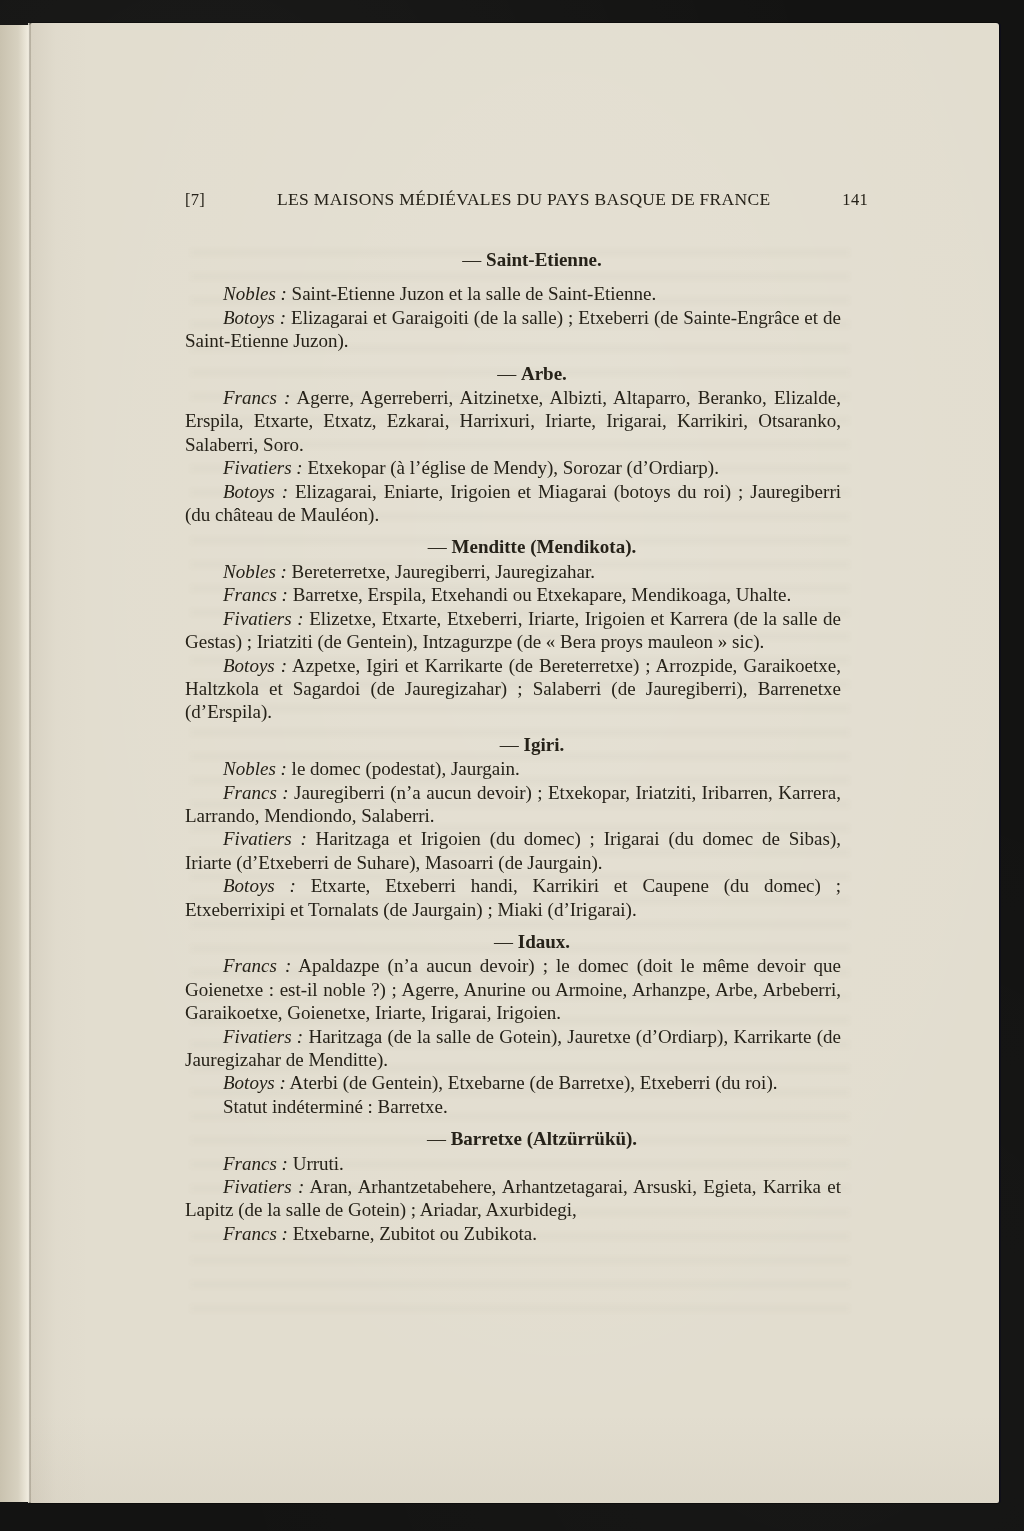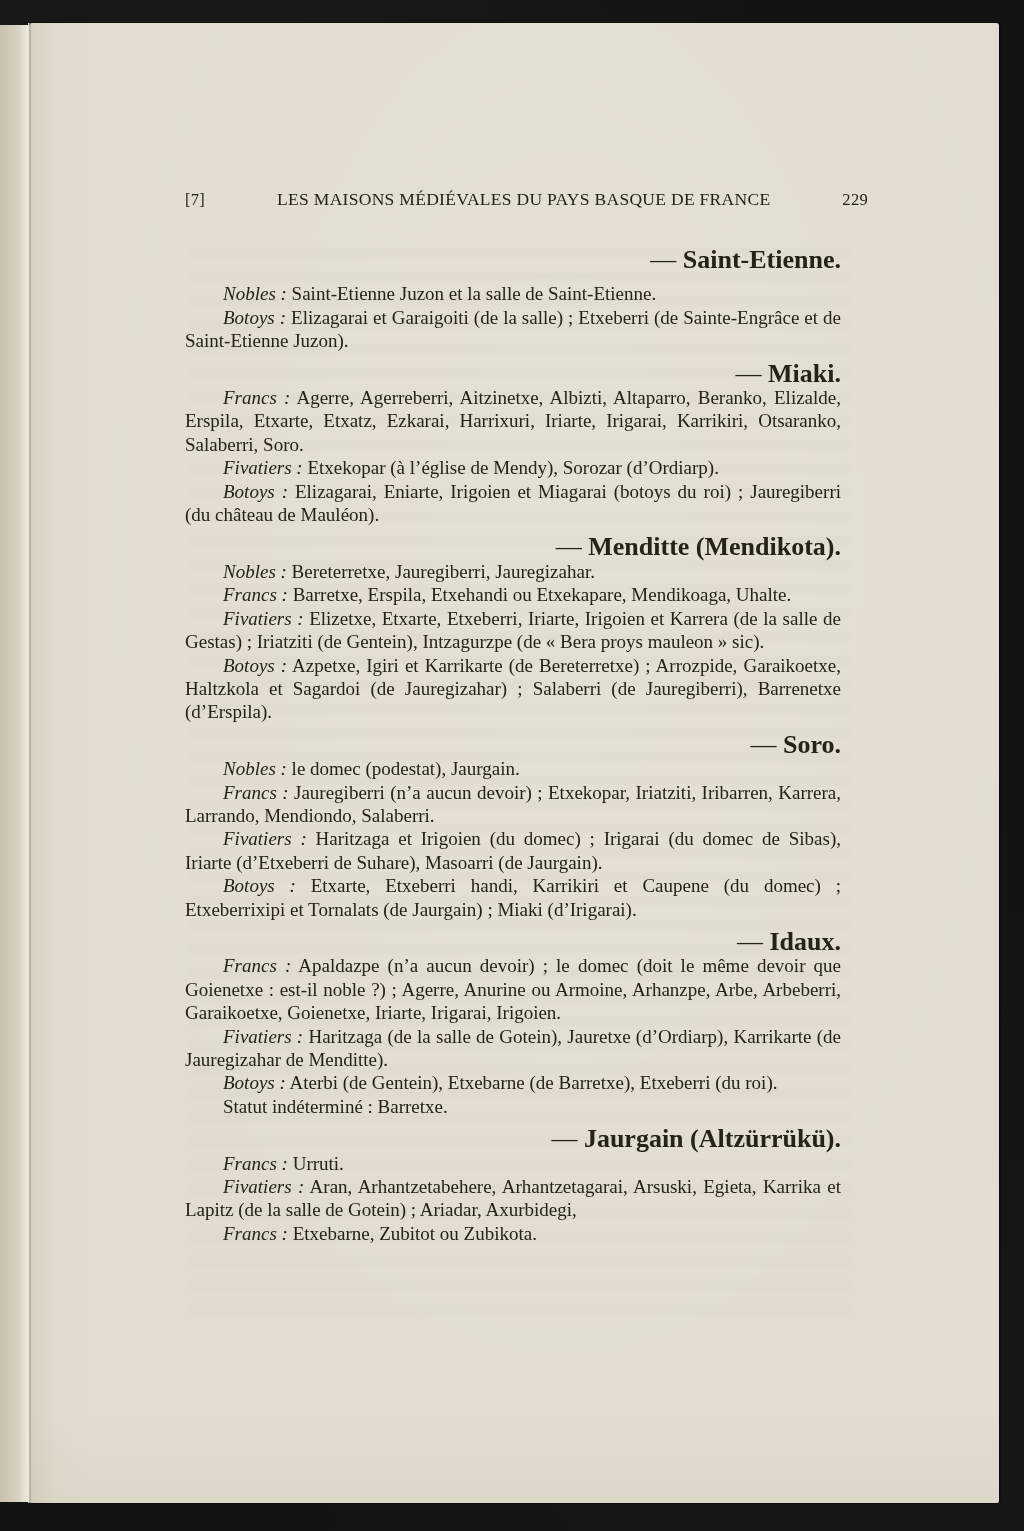--- a/index.html
+++ b/index.html
@@ -71,23 +71,23 @@
     position:relative;
     margin:37px 0 0 155px;
     width:656px;
     font-size:19px;
     line-height:23.4px;
     text-align:justify;
   }
   .entry{margin-top:9px;}
   .entry:first-child .heading{margin-bottom:11px;}
   .heading{
-    font-size:26px;font-weight:normal;
+    font-size:19px;font-weight:normal;
     text-indent:38px;
-    text-align:right;
+    text-align:center;
     margin-bottom:1px;
   }
   .heading b{font-weight:bold;}
   .para{
     text-indent:38px;
     text-align:justify;
   }
   .lead{font-style:italic;}
 </style>
 </head>
@@ -95,56 +95,56 @@
 
 <div class="under-page"></div>
 
 <div class="page">
   <div class="crease"></div>
   <div class="ghost"></div>
 
   <header class="running-head">
     <span class="num">[7]</span>
     <span class="title">LES MAISONS MÉDIÉVALES DU PAYS BASQUE DE FRANCE</span>
-    <span class="num">229</span>
+    <span class="num">141</span>
   </header>
 
   <main class="text-block" id="sections">
       <section class="entry">
         <h3 class="heading"><span>— </span><b>Saint-Etienne.</b></h3>
         <p class="para"><i class="lead">Nobles :</i> Saint-Etienne Juzon et la salle de Saint-Etienne.</p>
         <p class="para"><i class="lead">Botoys :</i> Elizagarai et Garaigoiti (de la salle) ; Etxeberri (de Sainte-Engrâce et de Saint-Etienne Juzon).</p>
       </section>
       <section class="entry">
-        <h3 class="heading"><span>— </span><b>Miaki.</b></h3>
+        <h3 class="heading"><span>— </span><b>Arbe.</b></h3>
         <p class="para"><i class="lead">Francs :</i> Agerre, Agerreberri, Aitzinetxe, Albizti, Altaparro, Beranko, Elizalde, Erspila, Etxarte, Etxatz, Ezkarai, Harrixuri, Iriarte, Irigarai, Karrikiri, Otsaranko, Salaberri, Soro.</p>
         <p class="para"><i class="lead">Fivatiers :</i> Etxekopar (à l’église de Mendy), Sorozar (d’Ordiarp).</p>
         <p class="para"><i class="lead">Botoys :</i> Elizagarai, Eniarte, Irigoien et Miagarai (botoys du roi) ; Jauregiberri (du château de Mauléon).</p>
       </section>
       <section class="entry">
         <h3 class="heading"><span>— </span><b>Menditte (Mendikota).</b></h3>
         <p class="para"><i class="lead">Nobles :</i> Bereterretxe, Jauregiberri, Jauregizahar.</p>
         <p class="para"><i class="lead">Francs :</i> Barretxe, Erspila, Etxehandi ou Etxekapare, Mendikoaga, Uhalte.</p>
         <p class="para"><i class="lead">Fivatiers :</i> Elizetxe, Etxarte, Etxeberri, Iriarte, Irigoien et Karrera (de la salle de Gestas) ; Iriatziti (de Gentein), Intzagurzpe (de « Bera proys mauleon » sic).</p>
         <p class="para"><i class="lead">Botoys :</i> Azpetxe, Igiri et Karrikarte (de Bereterretxe) ; Arrozpide, Garaikoetxe, Haltzkola et Sagardoi (de Jauregizahar) ; Salaberri (de Jauregiberri), Barrenetxe (d’Erspila).</p>
       </section>
       <section class="entry">
-        <h3 class="heading"><span>— </span><b>Soro.</b></h3>
+        <h3 class="heading"><span>— </span><b>Igiri.</b></h3>
         <p class="para"><i class="lead">Nobles :</i> le domec (podestat), Jaurgain.</p>
         <p class="para"><i class="lead">Francs :</i> Jauregiberri (n’a aucun devoir) ; Etxekopar, Iriatziti, Iribarren, Karrera, Larrando, Mendiondo, Salaberri.</p>
         <p class="para"><i class="lead">Fivatiers :</i> Haritzaga et Irigoien (du domec) ; Irigarai (du domec de Sibas), Iriarte (d’Etxeberri de Suhare), Masoarri (de Jaurgain).</p>
         <p class="para"><i class="lead">Botoys :</i> Etxarte, Etxeberri handi, Karrikiri et Caupene (du domec) ; Etxeberrixipi et Tornalats (de Jaurgain) ; Miaki (d’Irigarai).</p>
       </section>
       <section class="entry">
         <h3 class="heading"><span>— </span><b>Idaux.</b></h3>
         <p class="para"><i class="lead">Francs :</i> Apaldazpe (n’a aucun devoir) ; le domec (doit le même devoir que Goienetxe : est-il noble ?) ; Agerre, Anurine ou Armoine, Arhanzpe, Arbe, Arbeberri, Garaikoetxe, Goienetxe, Iriarte, Irigarai, Irigoien.</p>
         <p class="para"><i class="lead">Fivatiers :</i> Haritzaga (de la salle de Gotein), Jauretxe (d’Ordiarp), Karrikarte (de Jauregizahar de Menditte).</p>
         <p class="para"><i class="lead">Botoys :</i> Aterbi (de Gentein), Etxebarne (de Barretxe), Etxeberri (du roi).</p>
         <p class="para">Statut indéterminé : Barretxe.</p>
       </section>
       <section class="entry">
-        <h3 class="heading"><span>— </span><b>Jaurgain (Altzürrükü).</b></h3>
+        <h3 class="heading"><span>— </span><b>Barretxe (Altzürrükü).</b></h3>
         <p class="para"><i class="lead">Francs :</i> Urruti.</p>
         <p class="para"><i class="lead">Fivatiers :</i> Aran, Arhantzetabehere, Arhantzetagarai, Arsuski, Egieta, Karrika et Lapitz (de la salle de Gotein) ; Ariadar, Axurbidegi,</p>
         <p class="para"><i class="lead">Francs :</i> Etxebarne, Zubitot ou Zubikota.</p>
       </section>
     </main>
 </div>
 
 </body></html>

